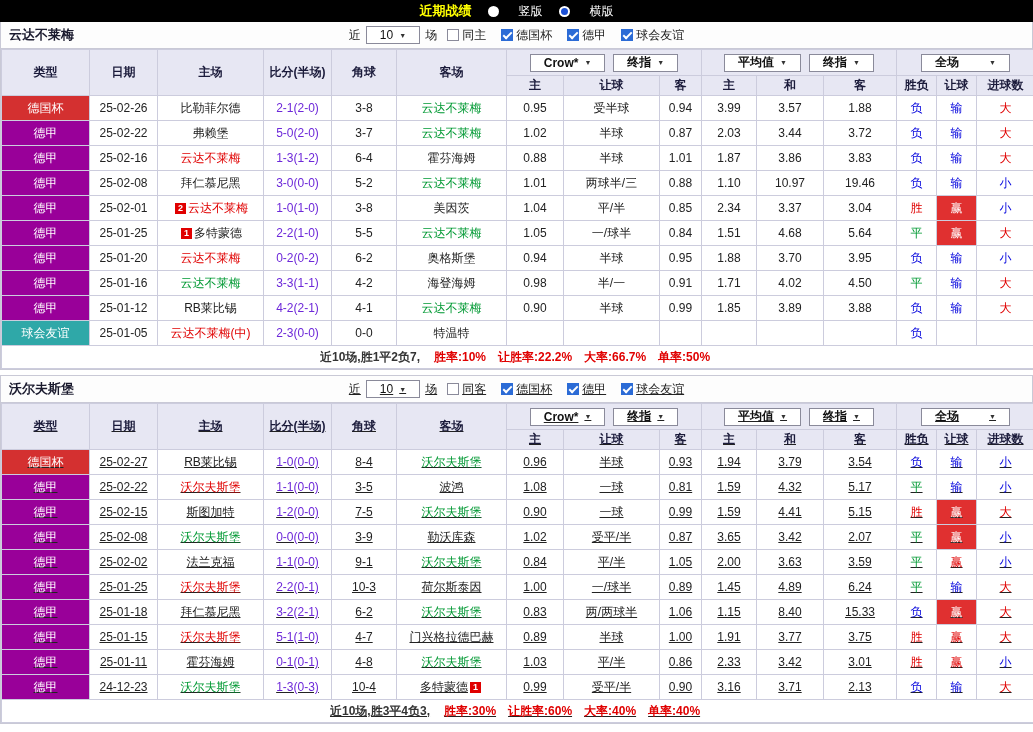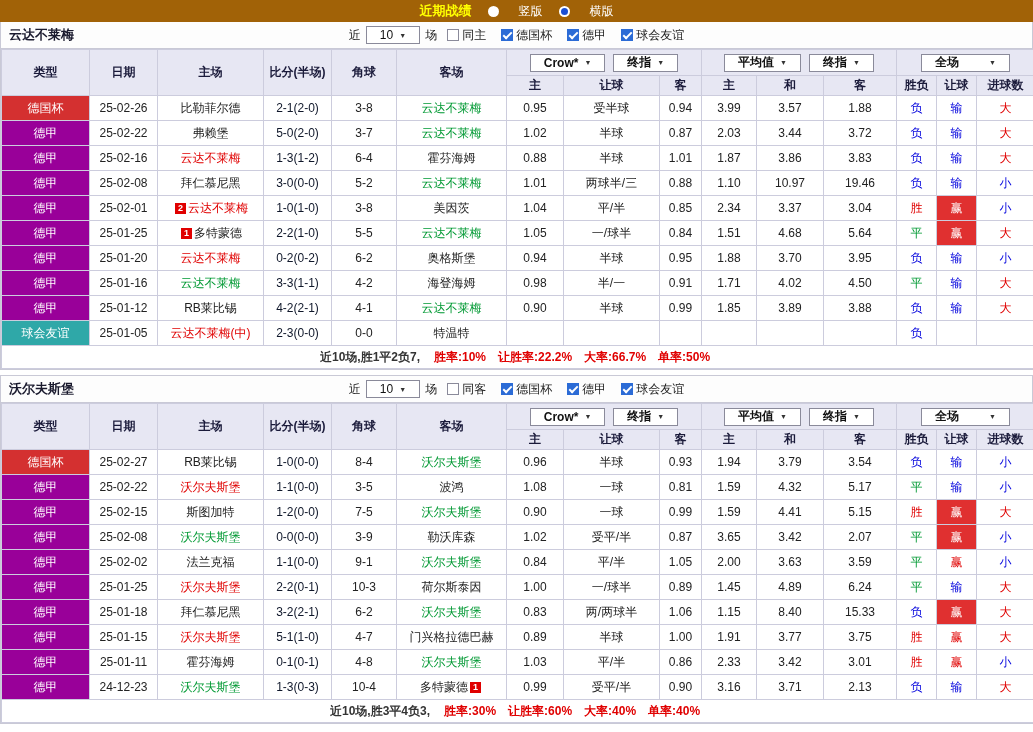--- a/index.html
+++ b/index.html
@@ -7,39 +7,39 @@
     margin: 0;
     width: 1033px;
     background: #fff;
     font-family: "Liberation Sans", "DejaVu Sans", sans-serif;
     font-size: 12px;
     color: #222;
   }
   
   .topbar {
     height: 22px;
-    background: #a16207;
+    background: #000000;
     display: flex;
     align-items: center;
     justify-content: center;
     gap: 16px;
   }
   .topbar-title { color: #ffff00; font-weight: bold; font-size: 13px; }
   .radio { display: inline-flex; align-items: center; gap: 20px; color: #fff; cursor: pointer; }
   .radio-circle {
     width: 11px; height: 11px; border-radius: 50%;
     background: #fff; position: relative; display: inline-block;
   }
   .radio-circle.checked::after {
     content: ''; position: absolute; left: 2px; top: 2px; right: 2px; bottom: 2px;
     border-radius: 50%; background: #1a4fd6;
   }
   
   .section { border: 1px solid #c9c9d6; border-top: none; }
-  .section + .section { margin-top: 5px; border-top: 1px solid #c9c9d6; }
+  .section + .section { margin-top: 5px; border-top: 1px solid #c9c9d6; text-decoration: underline; }
   .ctrlbar {
     height: 27px;
     display: flex; align-items: center;
     position: relative;
     background: #fdfdfd;
     border-bottom: 1px solid #c9c9d6;
   }
   .team-title { position: absolute; left: 8px; font-weight: bold; font-size: 13px; color: #1a1a2e; }
   .filters { margin: 0 auto; display: flex; align-items: center; gap: 5px; }
   .selectbox {
@@ -77,21 +77,21 @@
   .hdr-top th { height: 26px; }
   .hdr-sub th { height: 20px; }
   .dd-wrap { display: flex; justify-content: center; align-items: center; gap: 8px; }
   tbody td { height: 25px; background: #fff; }
   tfoot td { height: 23px; background: #fff; }
   
   .cup { background: #d43030 !important; color: #fff; }
   .lig { background: #990099 !important; color: #fff; }
   .fri { background: #2fa8a8 !important; color: #fff; }
   
-  .score { color: #0f172a; }
+  .score { color: #6d28d9; }
   .team-home { color: #e00000; }
   .team-away { color: #009933; }
   .red { color: #e00000; }
   .blue { color: #0000dd; }
   .green { color: #009933; }
   .win-hl { background: #e03030 !important; color: #fff; }
   .badge {
     display: inline-block; width: 11px; height: 11px; line-height: 11px;
     background: #e00000; color: #fff; font-size: 9px; font-weight: bold;
     text-align: center; margin: 0 2px; vertical-align: 1px;

